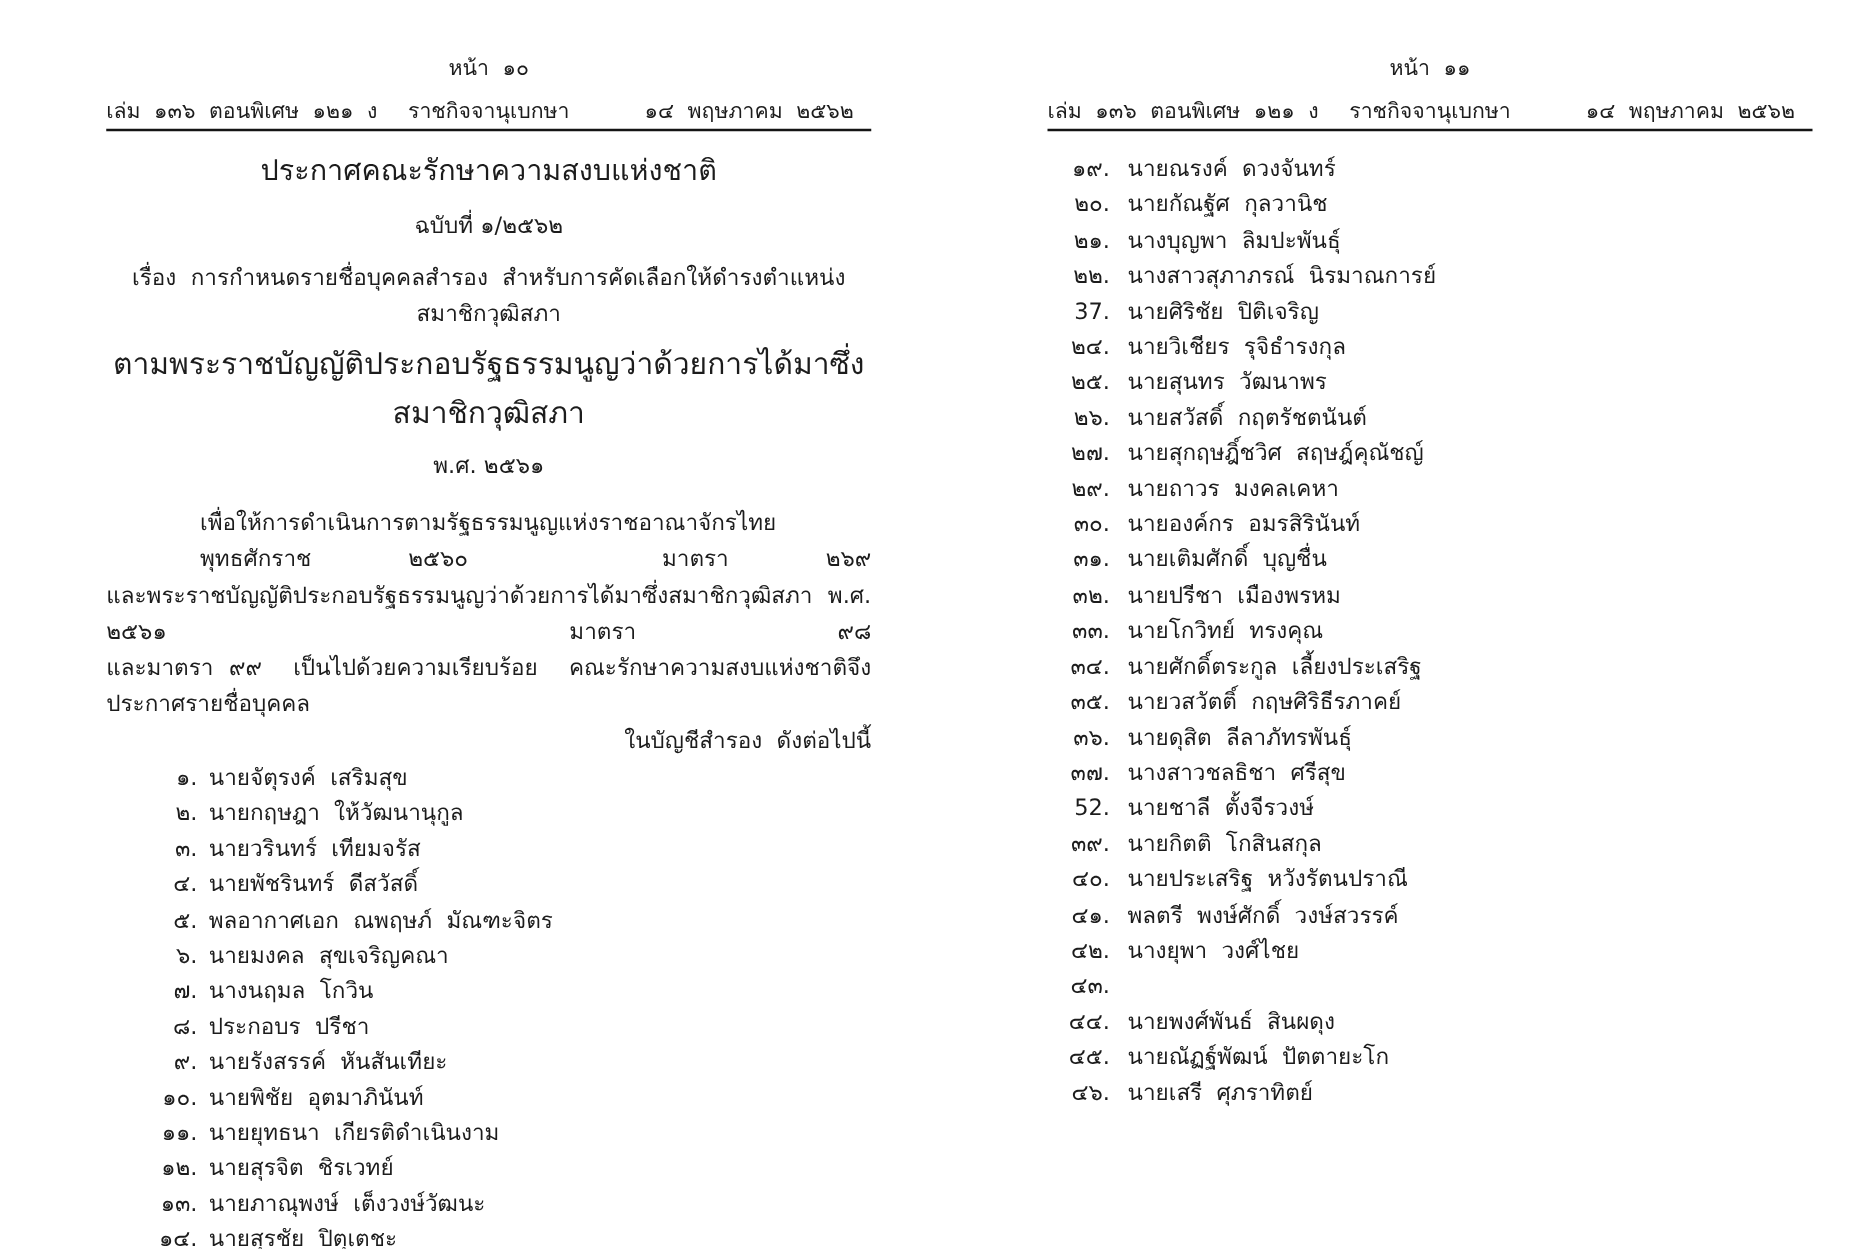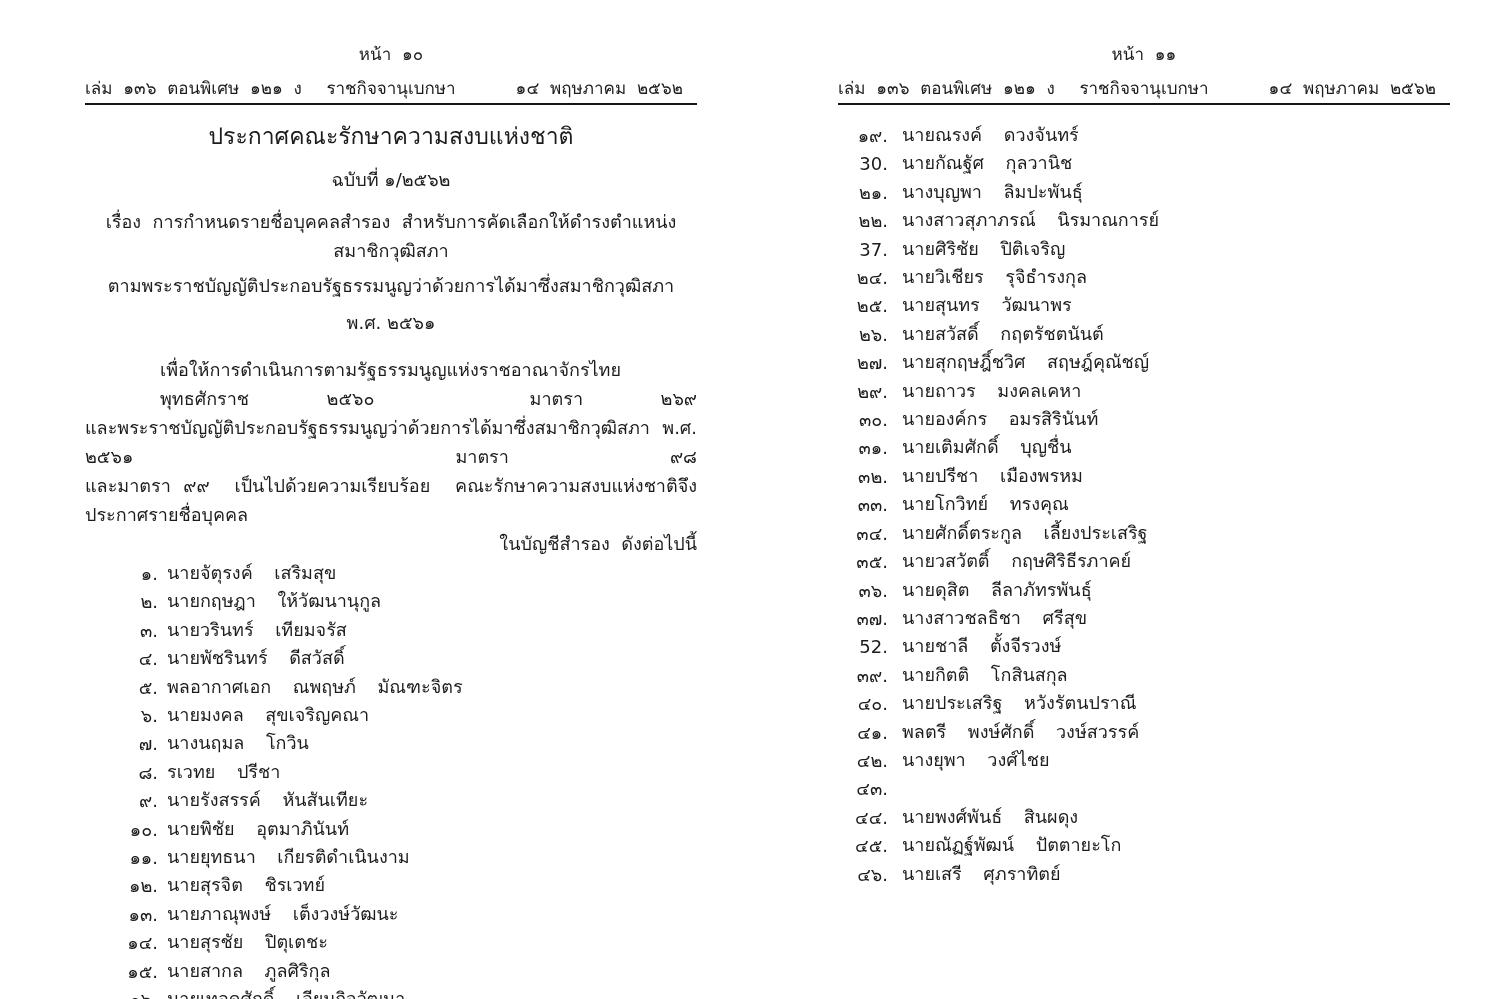--- a/index.html
+++ b/index.html
@@ -58,21 +58,21 @@
   }
   .doc-subject1 {
     margin-top: 13px;
     text-align: center;
     font-size: 18px;
     white-space: pre-wrap;
   }
   .doc-subject2 {
     margin-top: 6px;
     text-align: center;
-    font-size: 18px;
+    font-size: 24px;
     white-space: pre-wrap;
   }
   .doc-year {
     margin-top: 8px;
     text-align: center;
     font-size: 18px;
     white-space: pre-wrap;
   }
 
   
@@ -100,21 +100,21 @@
   .pg-l .list { margin-top: 2px; }
   .pg-r .list { margin-top: 17px; }
   .row {
     display: flex;
     line-height: 28.4px;
     white-space: pre-wrap;
   }
   .num { text-align: right; flex: 0 0 auto; }
   .pg-l .num { width: 73px; margin-right: 9px; }
   .pg-r .num { width: 50px; margin-right: 14px; }
-  .nm { flex: 0 0 auto; font-family: Liberation Mono, monospace; }
+  .nm { flex: 0 0 auto; }
 </style>
 </head>
 <body>
 
 <div class="page pg-l">
 
   <div class="hdr-page">หน้า  ๑๐</div>
 
   <div class="hdr-row">
     <span class="hdr-left">เล่ม  ๑๓๖  ตอนพิเศษ  ๑๒๑  ง</span>
@@ -171,21 +171,21 @@
         <span class="nm">นายมงคล  สุขเจริญคณา</span>
       </div>
 
       <div class="row">
         <span class="num">๗.</span>
         <span class="nm">นางนฤมล  โกวิน</span>
       </div>
 
       <div class="row">
         <span class="num">๘.</span>
-        <span class="nm">รเวทย  ปรีชา</span>
+        <span class="nm">ประกอบร  ปรีชา</span>
       </div>
 
       <div class="row">
         <span class="num">๙.</span>
         <span class="nm">นายรังสรรค์  หันสันเทียะ</span>
       </div>
 
       <div class="row">
         <span class="num">๑๐.</span>
         <span class="nm">นายพิชัย  อุตมาภินันท์</span>
@@ -236,21 +236,21 @@
   </div>
 
   <div class="list">
 
       <div class="row">
         <span class="num">๑๙.</span>
         <span class="nm">นายณรงค์  ดวงจันทร์</span>
       </div>
 
       <div class="row">
-        <span class="num">30.</span>
+        <span class="num">๒๐.</span>
         <span class="nm">นายกัณฐัศ  กุลวานิช</span>
       </div>
 
       <div class="row">
         <span class="num">๒๑.</span>
         <span class="nm">นางบุญพา  ลิมปะพันธุ์</span>
       </div>
 
       <div class="row">
         <span class="num">๒๒.</span>

